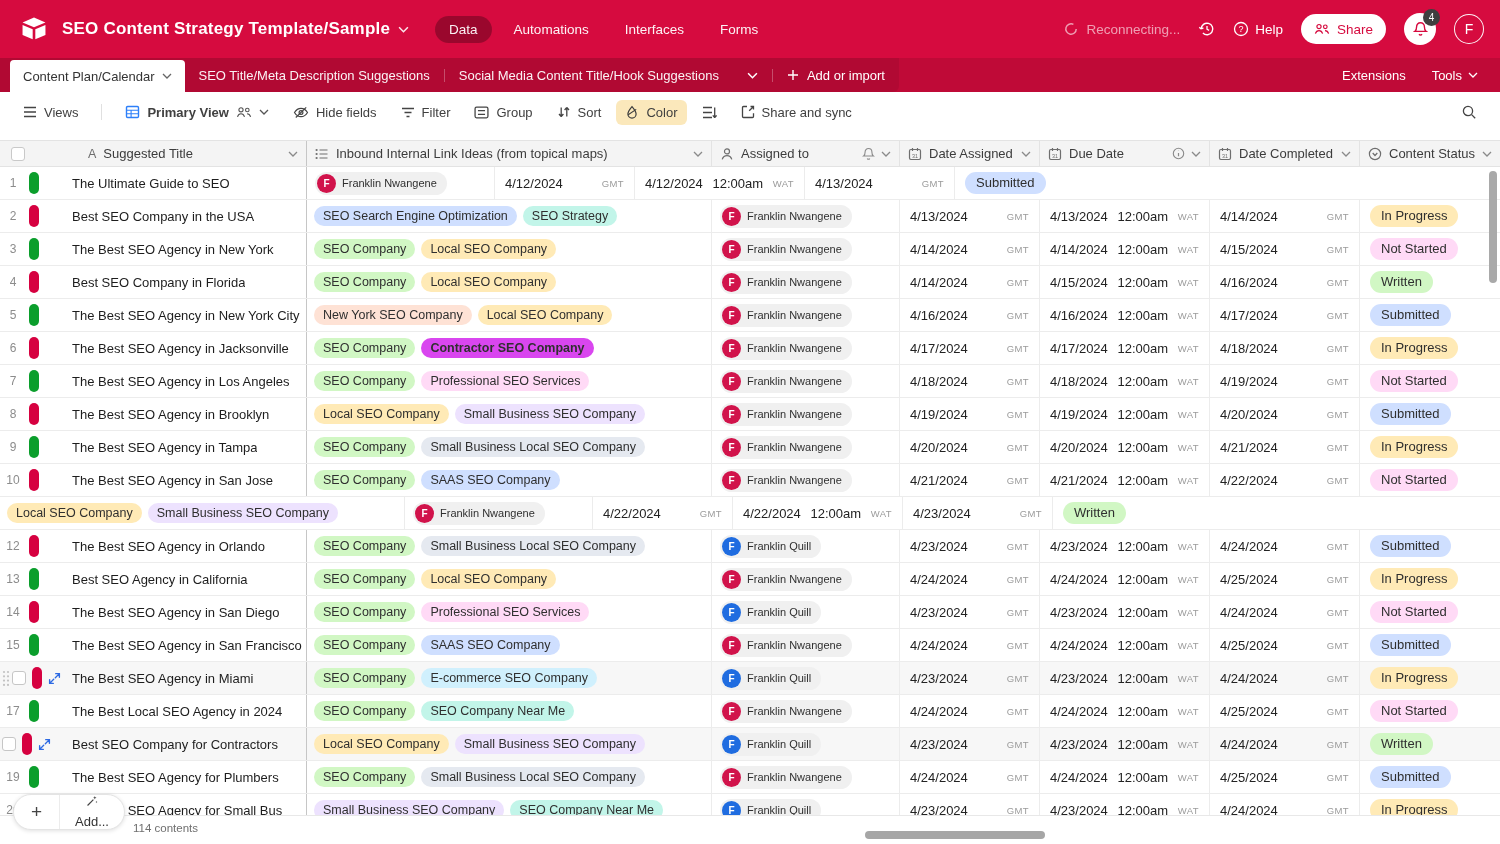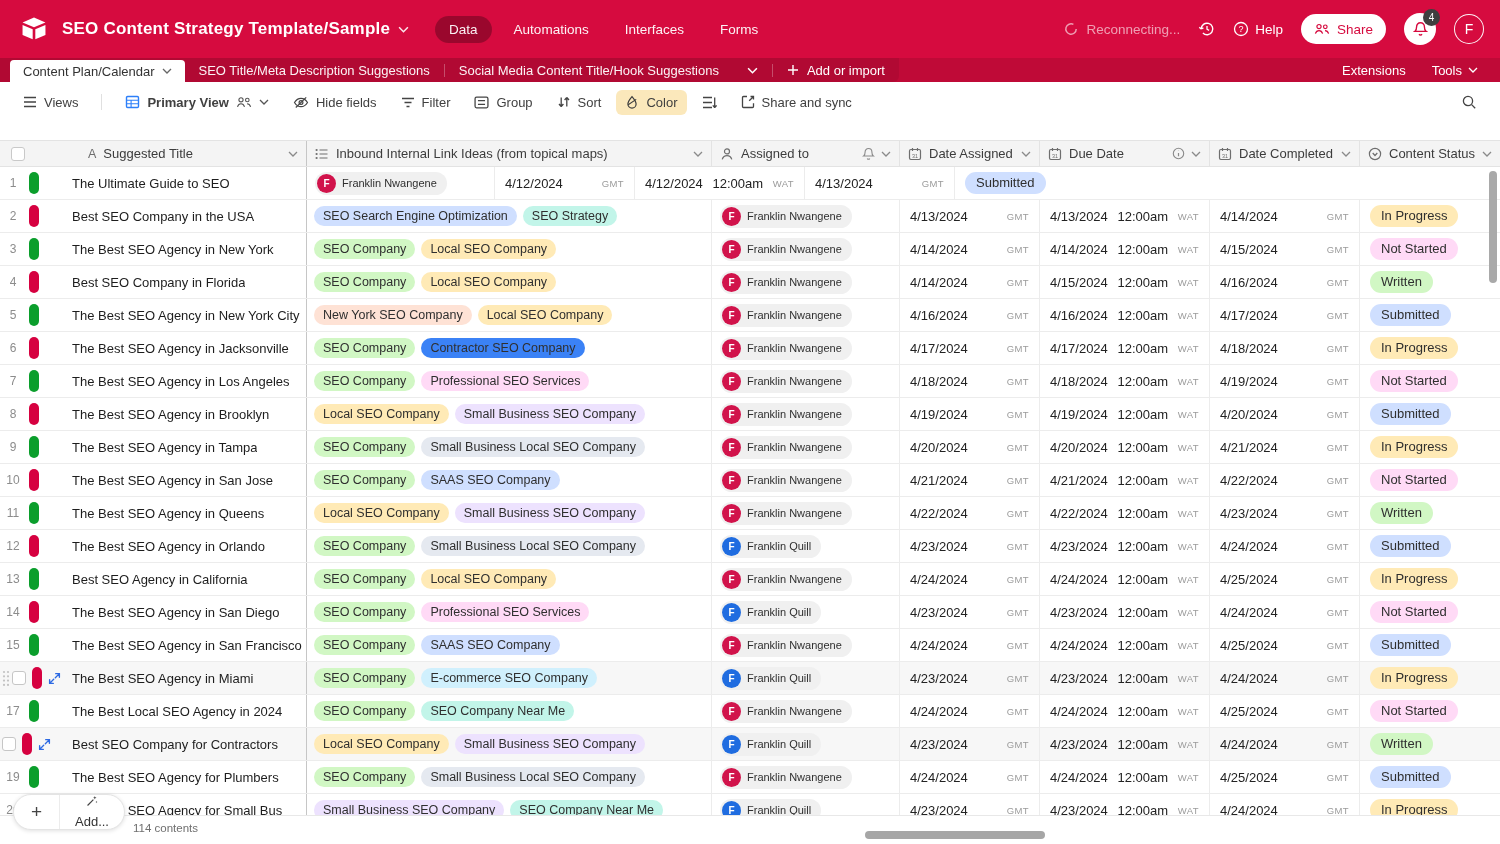--- a/index.html
+++ b/index.html
@@ -18,21 +18,21 @@
   .appbar-right { margin-left:auto; display:flex; align-items:center; gap:18px; }
   .reconnect { display:flex; align-items:center; gap:8px; color:rgba(255,255,255,.6); font-size:13.5px; }
   .icon-btn { display:flex; align-items:center; gap:6px; font-size:13.5px; color:#fff; cursor:pointer; }
   .share-pill { background:#fff; color:#d60b3f; border-radius:16px; height:30px; display:flex; align-items:center; gap:7px; padding:0 13px; font-size:13.5px; font-weight:400; cursor:pointer; }
   .bell-wrap { position:relative; width:32px; height:32px; }
   .bell-circle { width:32px; height:32px; border-radius:50%; background:#fff; display:flex; align-items:center; justify-content:center; cursor:pointer; }
   .badge { position:absolute; top:-4px; right:-4px; background:#3f3f3f; color:#fff; min-width:17px; height:17px; border-radius:9px; font-size:10px; display:flex; align-items:center; justify-content:center; }
   .avatar-top { width:30px; height:30px; border-radius:50%; background:#d60b3f; border:1.6px solid rgba(255,255,255,.95); color:#fff; font-size:14px; display:flex; align-items:center; justify-content:center; cursor:pointer; }
 
   
-  .tabbar { height:24px; background:#bf0a37; display:flex; align-items:stretch; color:#fff; position:relative; }
+  .tabbar { height:34px; background:#bf0a37; display:flex; align-items:stretch; color:#fff; position:relative; }
   .tabs-zone { display:flex; align-items:stretch; background:rgba(0,0,0,.07); border-radius:0 0 6px 0; padding-left:10px; }
   .tab { display:flex; align-items:center; gap:7px; padding:0 14px; font-size:13px; white-space:nowrap; cursor:pointer; color:rgba(255,255,255,.95); }
   .tab.active { background:#fff; color:#333; border-radius:4px 4px 0 0; font-weight:400; margin-top:2px; padding:0 13px; }
   .tab-sep { width:1px; height:13px; background:rgba(255,255,255,.28); align-self:center; }
   .tab-more { display:flex; align-items:center; padding:0 14px; cursor:pointer; }
   .add-import { display:flex; align-items:center; gap:8px; font-size:13px; padding:12px 14px; cursor:pointer; white-space:nowrap; }
   .tabbar-right { margin-left:auto; display:flex; align-items:center; gap:26px; padding:0 22px; font-size:13px; }
   .tabbar-right .titem { display:flex; align-items:center; gap:6px; cursor:pointer; }
 
   
@@ -555,21 +555,21 @@
         <div class="trow">
           <div class="td c-title frozen-border">
             <div class="gutter">
               <span class="rownum">6</span>
               <span class="rowpill" style="background: rgb(214, 1, 64);"></span>
             </div>
             <span class="rtitle">The Best SEO Agency in Jacksonville</span>
           </div>
           <div class="td c-tags">
             <span class="tag" style="background: rgb(209, 247, 196);">SEO Company</span>
-            <span class="tag" style="background: #3b82f6;">Contractor SEO Company</span>
+            <span class="tag" style="background: #d946ef; font-weight: bold;">Contractor SEO Company</span>
           </div>
           <div class="td c-assign">
             <span class="userpill">
               <span class="uav" style="background: rgb(209, 19, 75);">F</span>
               <span class="uname">Franklin Nwangene</span>
             </span>
           </div>
           <div class="td c-da">
             <span class="dtx">4/17/2024</span>
             <span class="tz">GMT</span>
@@ -721,27 +721,20 @@
           </div>
           <div class="td c-dc">
             <span class="dtx">4/22/2024</span>
             <span class="tz">GMT</span>
           </div>
           <div class="td c-cs">
             <span class="status" style="background: rgb(255, 218, 246);">Not Started</span>
           </div>
         </div>
         <div class="trow">
-          <div class="td c-title frozen-border">
-            <div class="gutter">
-              <span class="rownum">11</span>
-              <span class="rowpill" style="background: rgb(11, 158, 44);"></span>
-            </div>
-            <span class="rtitle">The Best SEO Agency in Queens</span>
-          </div>
           <div class="td c-tags">
             <span class="tag" style="background: rgb(255, 234, 182);">Local SEO Company</span>
             <span class="tag" style="background: rgb(237, 226, 254);">Small Business SEO Company</span>
           </div>
           <div class="td c-assign">
             <span class="userpill">
               <span class="uav" style="background: rgb(209, 19, 75);">F</span>
               <span class="uname">Franklin Nwangene</span>
             </span>
           </div>

